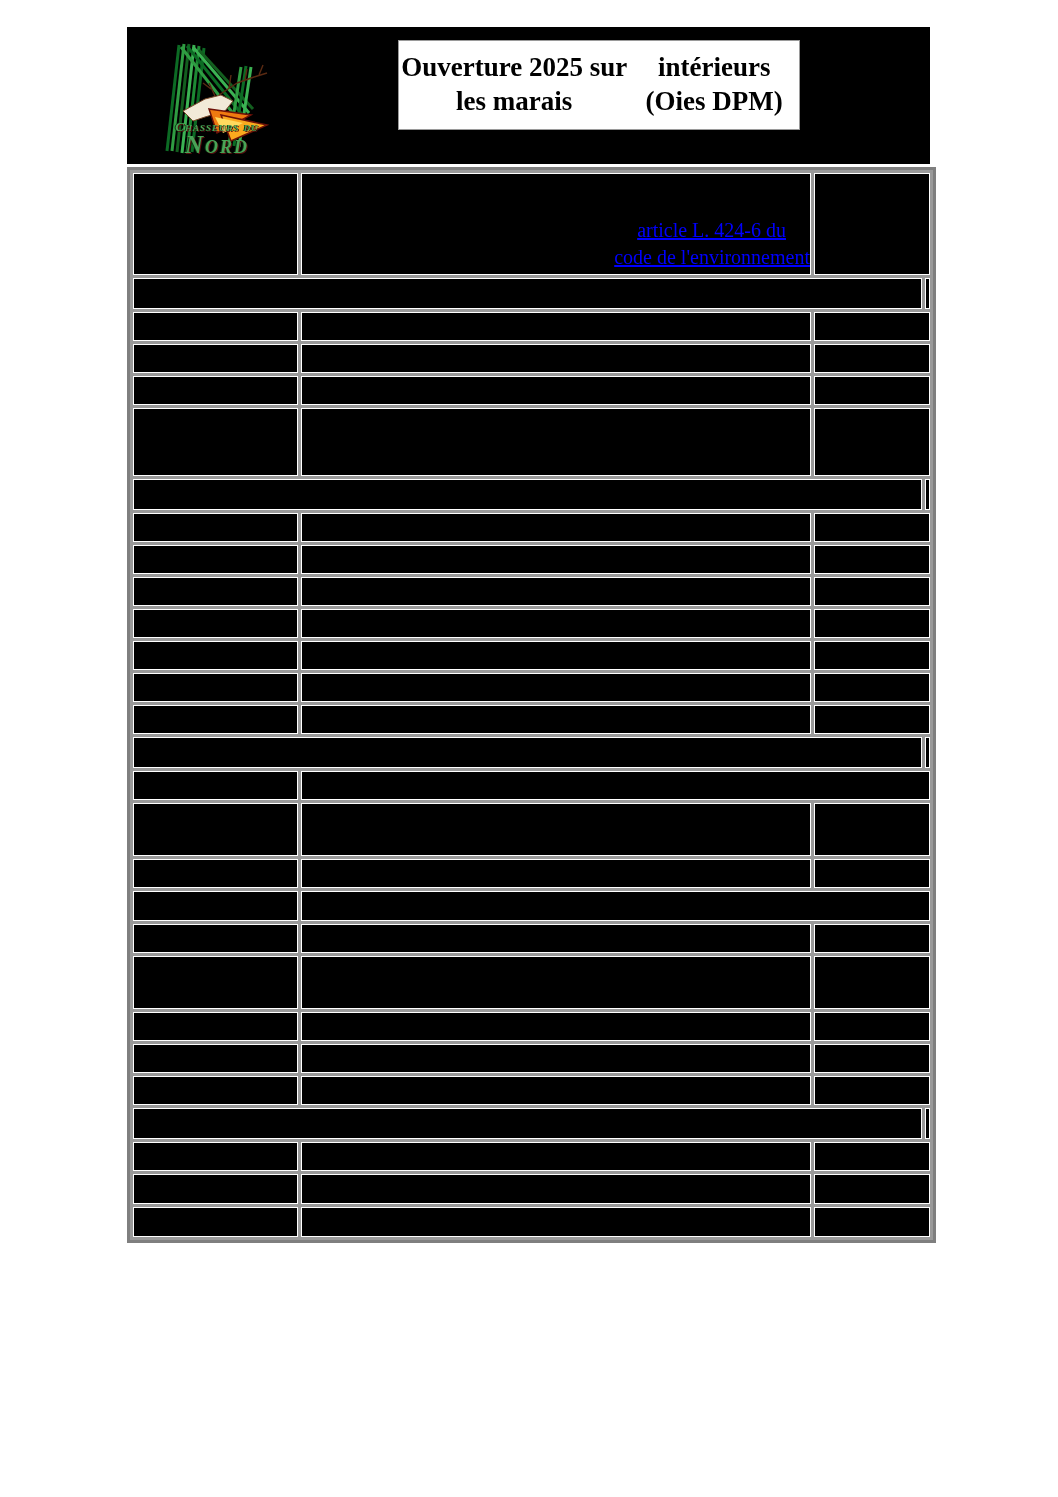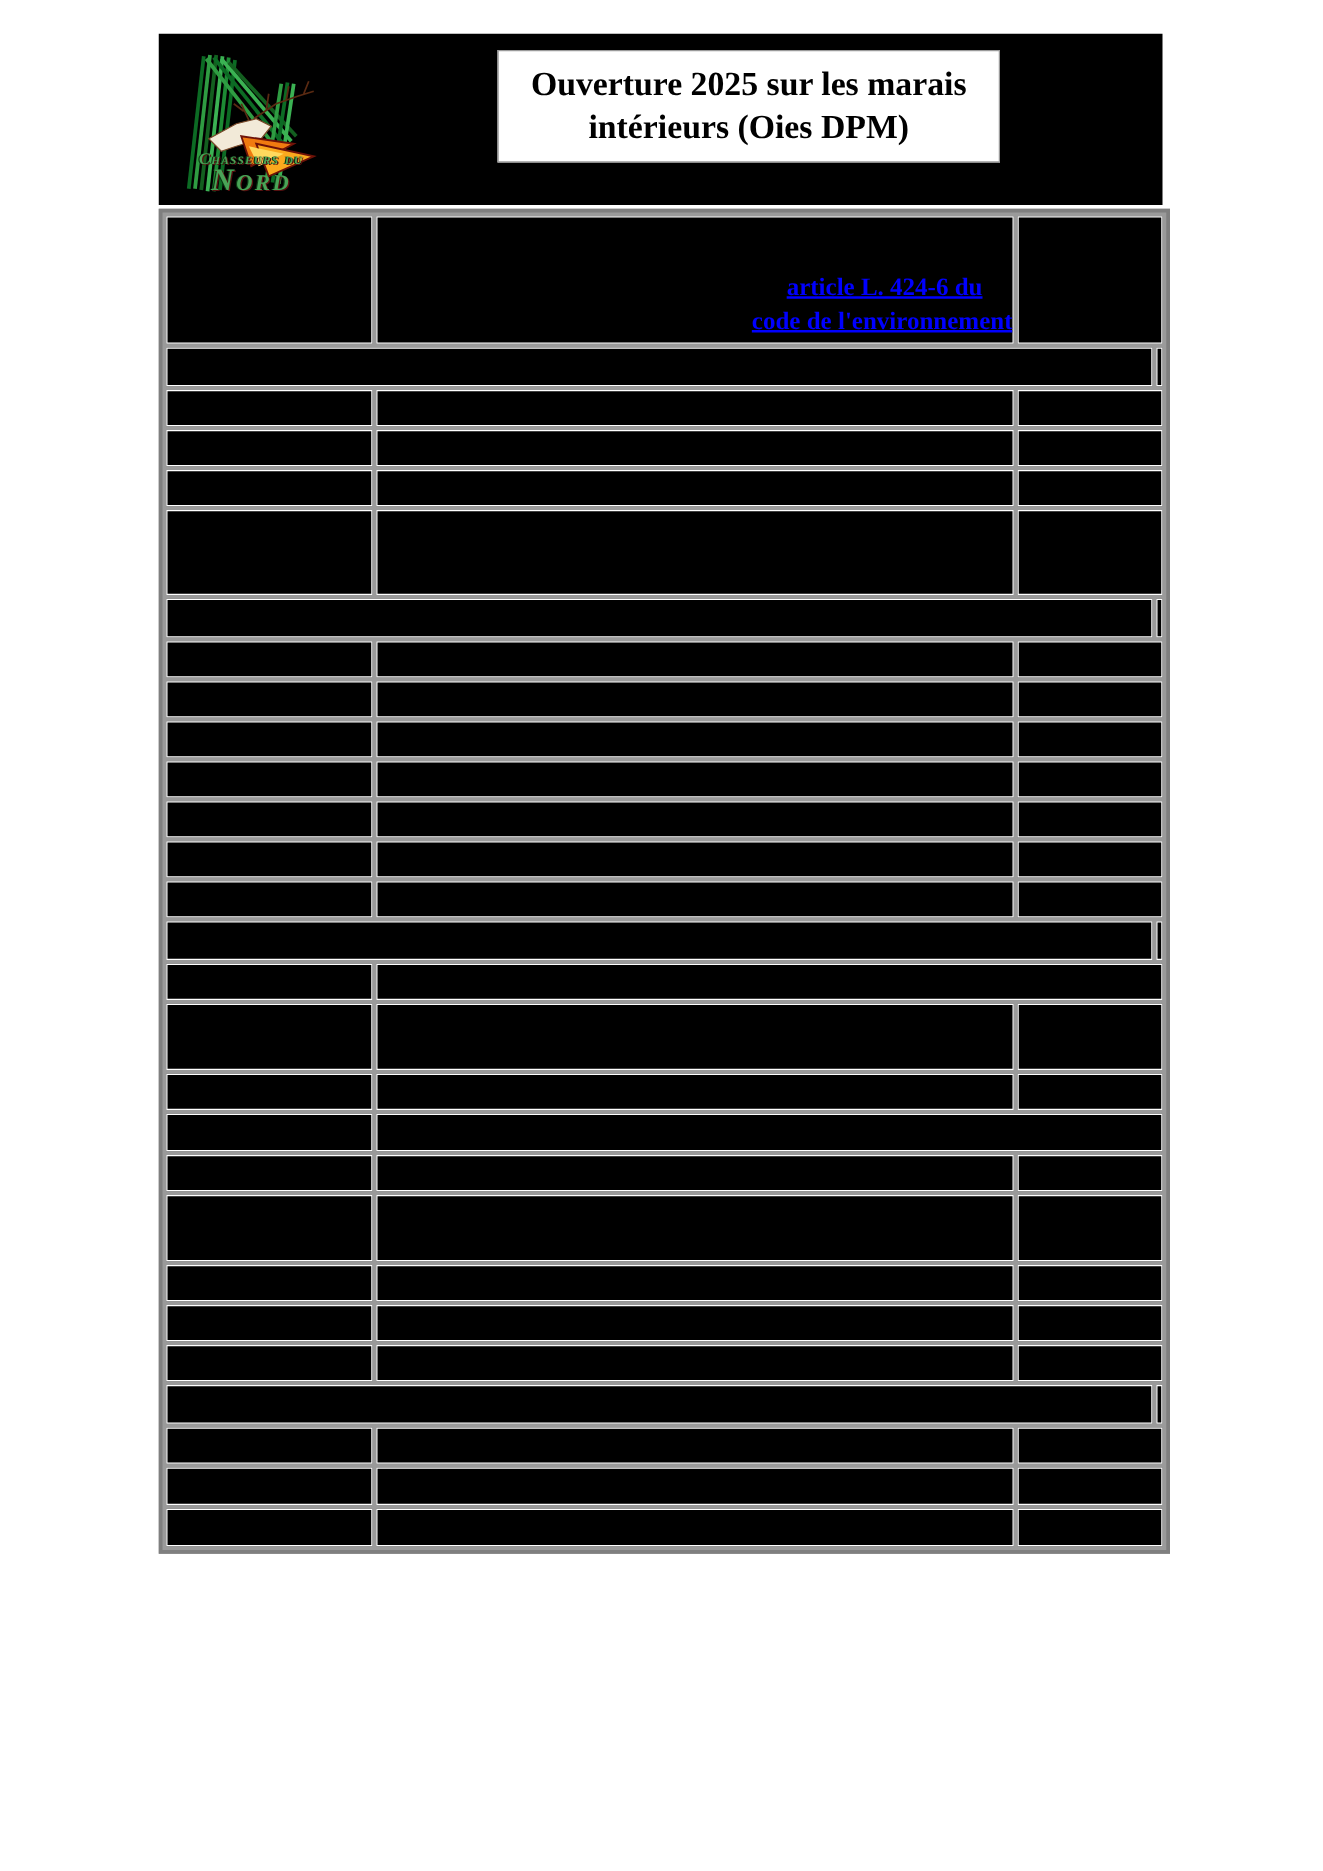--- a/index.html
+++ b/index.html
@@ -11,42 +11,42 @@
     overflow:hidden;
   }
 
   
   .band{
     position:absolute;left:127px;top:27px;
     width:803px;height:137px;
     background:#000000;
   }
   .logo{
-    position:absolute;left:16px;top:6px;
+    position:absolute;left:32px;top:6px;
     width:116px;height:128px;
   }
   .logo svg{display:block;}
   .logo-text{
     position:absolute;left:0;bottom:4px;width:100%;
     text-align:center;
     font-weight:bold;font-style:italic;
     font-variant:small-caps;
     color:#49a457;
     text-shadow:1px 1px 0 #571010, -1px 0 0 #0c3b14;
     line-height:0.95;
   }
   .logo-text .lt1{display:block;font-size:13px;letter-spacing:1px;}
   .logo-text .lt2{display:block;font-size:25px;letter-spacing:2px;}
 
   .title-box{
     position:absolute;left:271px;top:13px;
     width:400px;height:88px;
     background:#ffffff;
     border:1px solid #9a9a9a;
-    display:flex;flex-direction:column;
+    display:flex;flex-direction:row;
     justify-content:center;align-items:center;
     font-weight:bold;font-size:27px;line-height:1.25;
     color:#000000;text-align:center;
   }
 
   
   table.grid{
     position:absolute;left:127px;top:167px;
     border-collapse:separate;
     border-spacing:3px;
@@ -78,21 +78,21 @@
   tr.sec td{height:29px;}
   tr.n td{height:27px;}
   tr.t1 td{height:66px;}
   tr.t2 td{height:51px;}
   tr.m td{height:28px;}
 
   td.introcell{vertical-align:bottom;}
   a.envlink{
     display:block;
     color:#0000ff;
-    font-weight:bold;
+    font-weight:normal;
     font-size:20px;
     line-height:1.35;
     text-decoration:underline;
     padding-bottom:3px;
   }
   a.envlink .ln1{display:block;text-align:right;padding-right:24px;}
   a.envlink .ln2{display:block;text-align:right;}
 </style>
 </head>
 <body>

